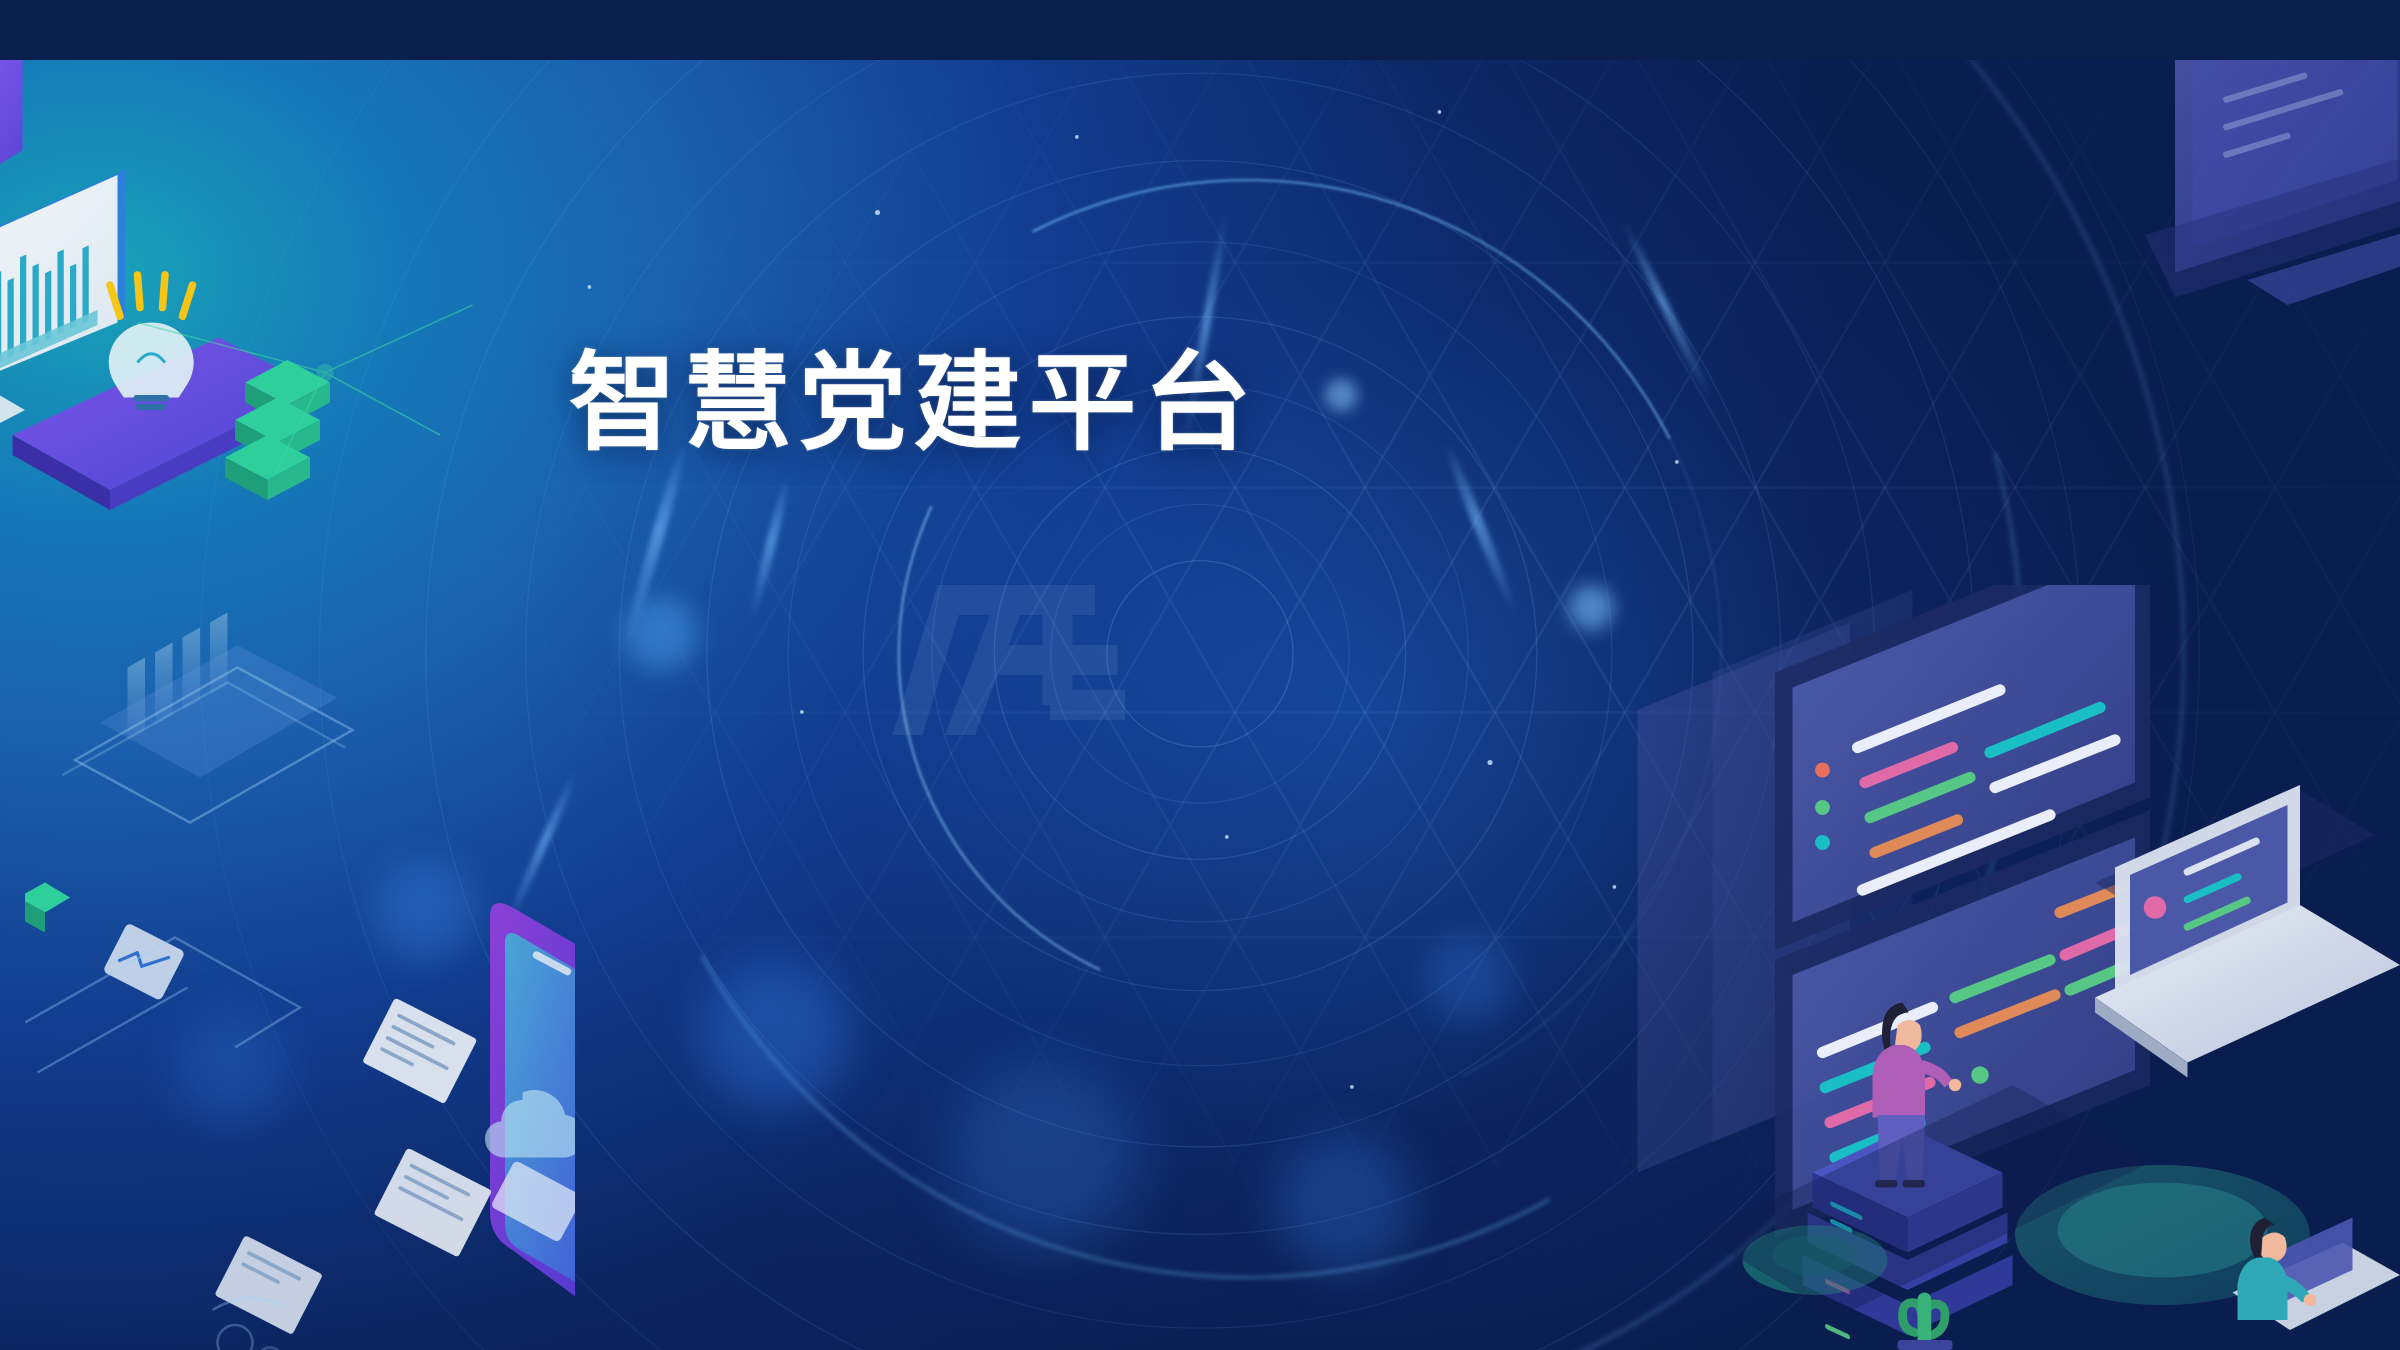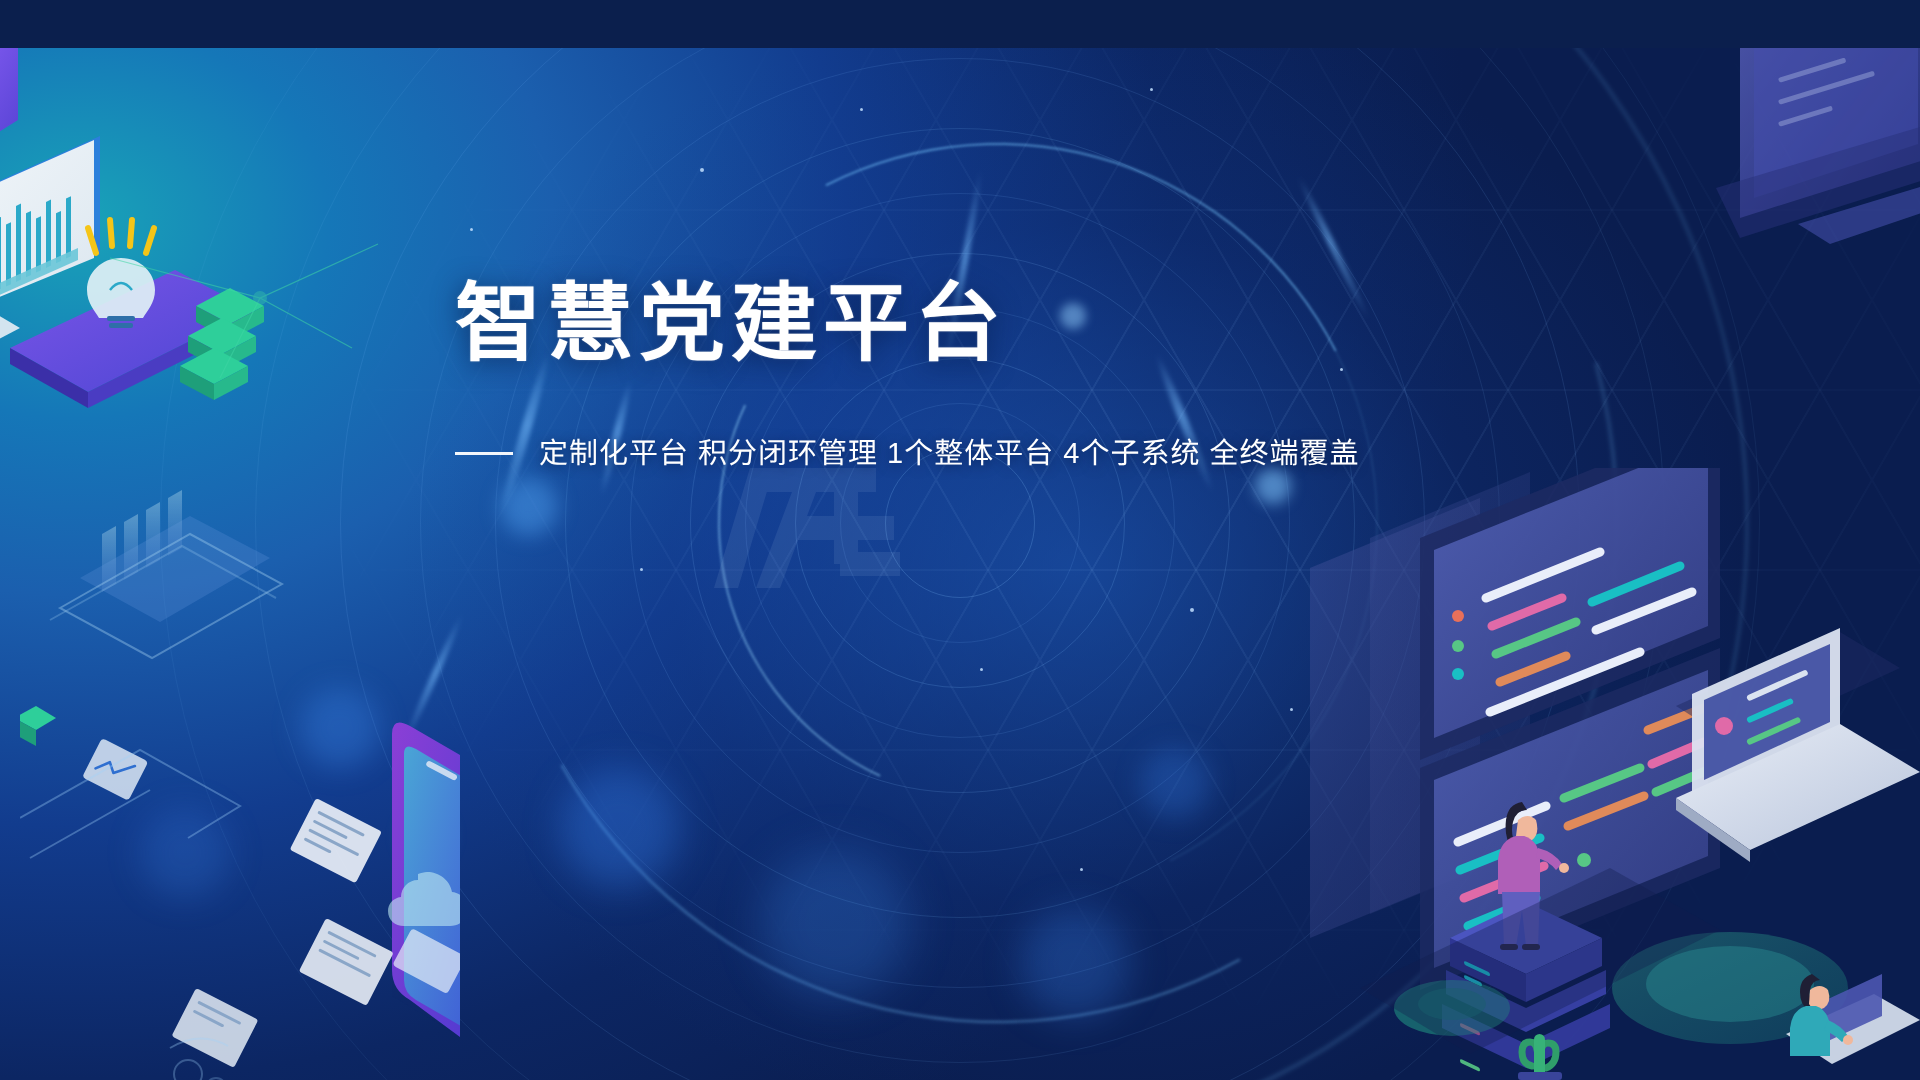--- a/index.html
+++ b/index.html
@@ -550,19 +550,15 @@
 
       <g opacity=".35">
         <path d="M60 520 L310 400 L420 462 L170 586 Z" fill="#101c4e"></path>
       </g>
     </svg>
   </div>
 
   <div class="content">
     <h1 class="title">智慧党建平台</h1>
 
-    <div class="subtitle-row">
-      <span class="sub-dash"></span>
-      <span class="subtitle">定制化平台  积分闭环管理  1个整体平台  4个子系统  全终端覆盖</span>
-    </div>
   </div>
 
 </div>
 
 </body></html>

